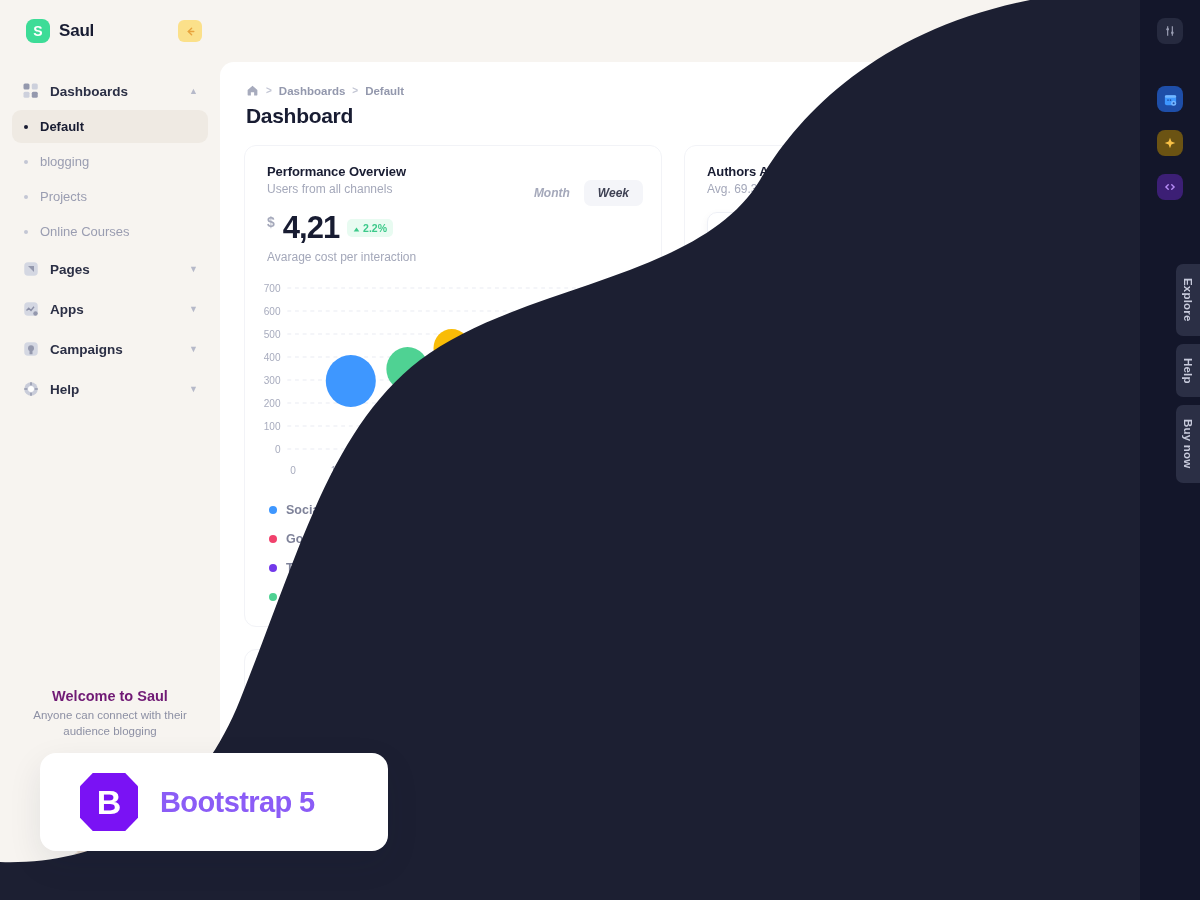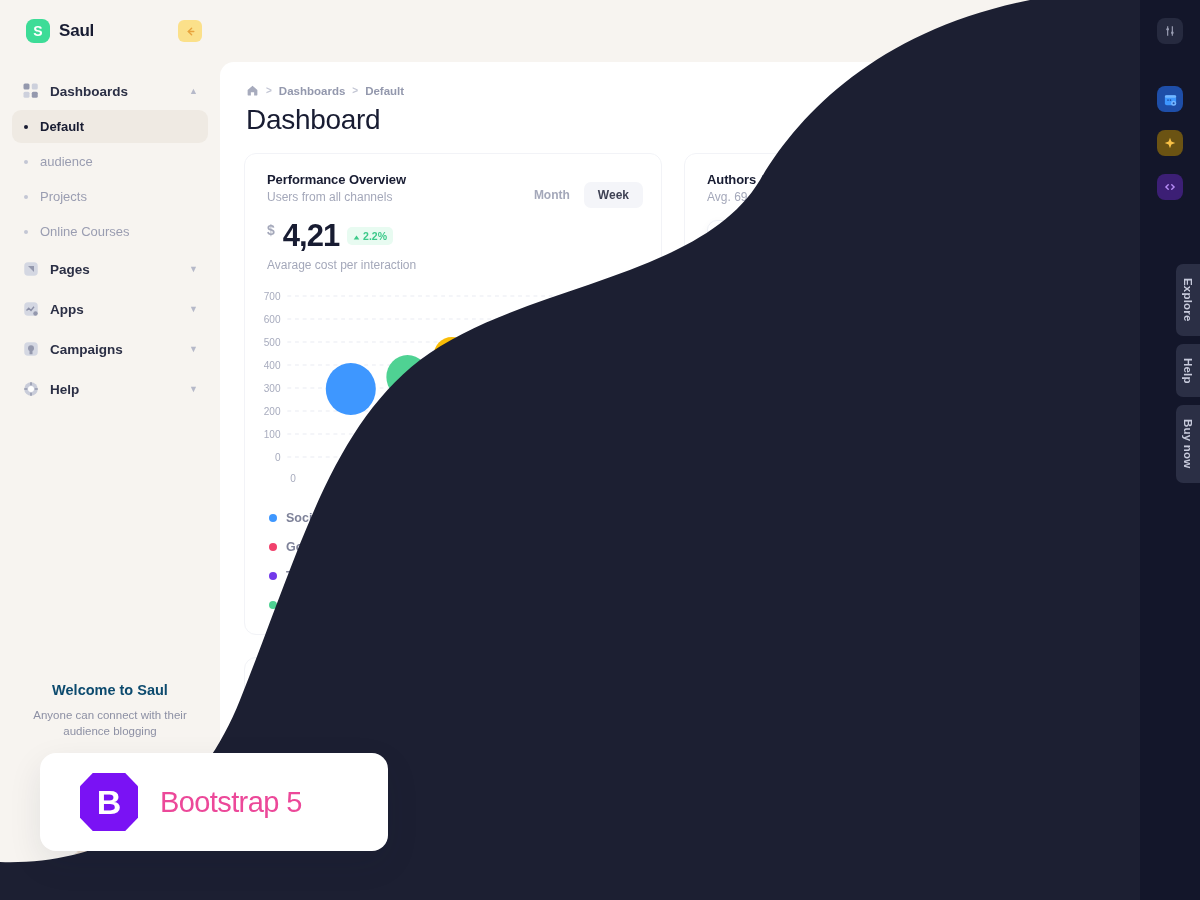--- a/index.html
+++ b/index.html
@@ -50,22 +50,22 @@
   .nav-item {
     display: flex; align-items: center; gap: 12px;
     height: 33px; padding: 0 10px 0 12px; border-radius: 9px; cursor: pointer;
     font-size: 13px; color: #9a9db1; font-weight: 500; margin-bottom: 2px;
   }
   .nav-item.active { background: #efeae3; color: #181c32; font-weight: 600; }
   .bullet { width: 4px; height: 4px; border-radius: 50%; background: #c3c6d4; flex:0 0 4px; }
   .nav-item.active .bullet { background: #181c32; }
 
   .promo { position: absolute; left: 0; bottom: 28px; width: 220px; text-align: center; }
-  .promo-title { font-size: 14.5px; font-weight: 700; color: #0c4a6e; }
-  .promo-sub { font-size: 11.5px; color: #8d90a4; line-height: 1.45; margin-top: 9px; padding: 0 32px; }
+  .promo-title { font-size: 14.5px; font-weight: 700; color: #701a75; }
+  .promo-sub { font-size: 11.5px; color: #8d90a4; line-height: 1.45; margin-top: 3px; padding: 0 32px; }
   .promo-art { margin: 12px auto 0; width: 120px; height: 120px; position: relative; }
   .promo-blob { position:absolute; left:6px; top:10px; width:108px; height:100px; background:#e7d9cd; border-radius: 44% 56% 48% 52% / 52% 44% 56% 48%; }
 
   
   .topbar { position: absolute; left: 220px; top: 0; width: 980px; height: 62px; background: #f7f4f0; z-index: 4; }
   .search {
     position: absolute; left: 0; top: 16px; width: 273px; height: 31px;
     background: #fff; border-radius: 7px; display: flex; align-items: center;
     padding: 0 12px; gap: 9px;
   }
@@ -92,42 +92,42 @@
 
   
   .content {
     position: absolute; left: 220px; top: 62px; width: 980px; height: 838px;
     background: #ffffff; border-radius: 14px 0 0 0; overflow: hidden; z-index: 2;
   }
   .crumbs { display: flex; align-items: center; gap: 7px; padding: 22px 0 0 26px; font-size: 11.5px; color: #9398ad; font-weight: 600; }
   .crumbs .sep { color: #c3c6d4; font-size: 10px; }
   .crumb-link { cursor: pointer; }
   .home-ico { width: 13px; height: 13px; color: #a7abbd; }
-  .page-title { padding: 7px 0 0 26px; font-size: 28px; font-weight: 400; letter-spacing: -0.3px; }
+  .page-title { padding: 7px 0 0 26px; font-size: 21px; font-weight: 700; letter-spacing: -0.3px; }
 
   .create-btn {
     position: absolute; right: 128px; top: 29px; z-index: 9;
     background: #4fd293; color: #fff; font-size: 12.5px; font-weight: 600;
     border: 0; border-radius: 7px; padding: 9px 13px; cursor: pointer;
     font-family: "Liberation Sans", sans-serif;
   }
 
   .grid { padding: 17px 24px 0 24px; display: grid; grid-template-columns: 418px 418px; gap: 22px; }
 
   .card { background: #fff; border: 1px solid #f2f3f7; border-radius: 12px; position: relative; }
   .card-head { padding: 18px 20px 0 22px; }
   .card-title { font-size: 13px; font-weight: 700; letter-spacing: -0.1px; }
   .card-sub { font-size: 12px; color: #a4a8ba; margin-top: 3px; }
   .dots-btn {
     position: absolute; right: 16px; top: 16px; width: 24px; height: 24px; border-radius: 7px;
     background: #f4f5f9; color: #b3b7c8; display:flex; align-items:center; justify-content:center;
     font-size: 13px; letter-spacing: 1px; cursor: pointer; line-height: 0.4;
   }
 
-  .seg { position: absolute; right: 18px; top: 28px; display: flex; align-items: flex-start; }
+  .seg { position: absolute; right: 18px; top: 34px; display: flex; align-items: flex-start; font-style: italic; }
   .seg-item { font-size: 12px; font-weight: 600; color: #a4a8ba; padding: 6px 14px; border-radius: 7px; cursor: pointer; }
   .seg-item.on { background: #f4f5f9; color: #3f4254; }
 
   .bignum { display: flex; align-items: flex-end; gap: 8px; padding: 16px 0 0 22px; }
   .cur { font-size: 14px; color: #a4a8ba; font-weight: 600; transform: translateY(-13px); }
   .bigval { font-size: 31px; font-weight: 700; letter-spacing: -1px; line-height: 1; }
   .pill { background: #e8fbf1; color: #3cc98a; font-size: 10.5px; font-weight: 700; padding: 3px 6px; border-radius: 5px; transform: translateY(-6px); }
   .bignum-cap { font-size: 12px; color: #a4a8ba; padding: 7px 0 0 22px; }
 
   
@@ -200,21 +200,21 @@
     box-shadow: 0 12px 34px rgba(24,28,50,.09);
     display: flex; align-items: center; gap: 22px; padding-left: 40px;
   }
   .bs-logo { width: 58px; height: 58px; position: relative; flex: 0 0 58px; }
   .bs-logo .sh {
     position: absolute; inset: 0; background: #7a12f4; border-radius: 12px;
     clip-path: polygon(22% 0, 78% 0, 100% 23%, 100% 77%, 78% 100%, 22% 100%, 0 77%, 0 23%);
   }
   .bs-logo .bch { position: absolute; inset: 0; display:flex; align-items:center; justify-content:center;
     font-size: 34px; font-weight: 700; color: #fff; font-family: "Liberation Sans", sans-serif; }
-  .bs-text { font-size: 29px; font-weight: 400; color: #ec4899; letter-spacing: -0.6px; }
+  .bs-text { font-size: 29px; font-weight: 700; color: #8b5cf6; letter-spacing: -0.6px; }
 </style>
 </head>
 <body>
 
 <div id="app">
 
   <aside class="sidebar">
     <div class="brand">
       <div class="brand-logo">
           <span>S</span>
@@ -240,21 +240,21 @@
         <span>Dashboards</span>
         <span class="nav-chev">▲</span>
       </div>
       <div class="nav-sub">
         <div class="nav-item active">
           <i class="bullet"></i>
           <span>Default</span>
         </div>
         <div class="nav-item">
           <i class="bullet"></i>
-          <span>audience</span>
+          <span>blogging</span>
         </div>
         <div class="nav-item">
           <i class="bullet"></i>
           <span>Projects</span>
         </div>
         <div class="nav-item">
           <i class="bullet"></i>
           <span>Online Courses</span>
         </div>
       </div>

